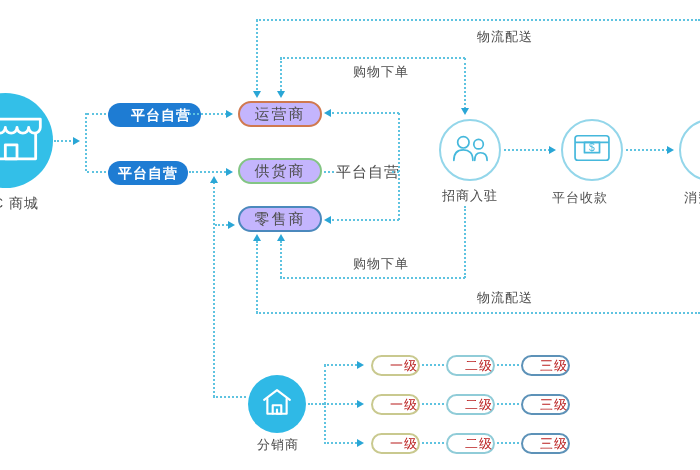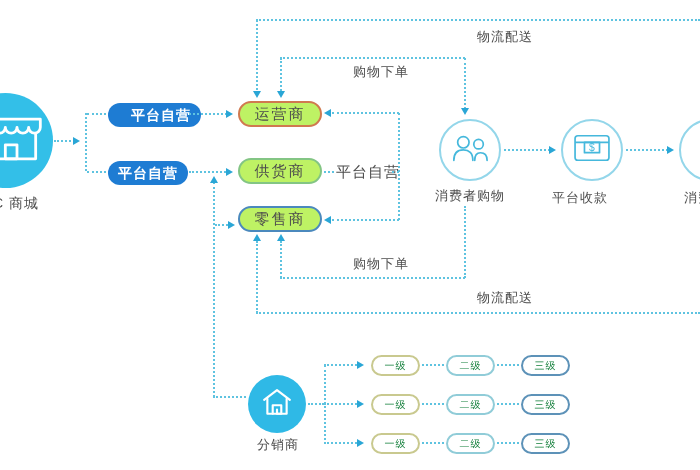--- a/index.html
+++ b/index.html
@@ -12,32 +12,32 @@
   .arr{position:absolute;width:0;height:0;}
   .arr.r{border-top:4px solid transparent;border-bottom:4px solid transparent;border-left:7px solid #2aa6d6;}
   .arr.l{border-top:4px solid transparent;border-bottom:4px solid transparent;border-right:7px solid #2aa6d6;}
   .arr.d{border-left:4px solid transparent;border-right:4px solid transparent;border-top:7px solid #2aa6d6;}
   .arr.u{border-left:4px solid transparent;border-right:4px solid transparent;border-bottom:7px solid #2aa6d6;}
   .btn{
     position:absolute;width:80px;height:24px;border-radius:12px;background:#1e7cd3;
     color:#fff;font-size:14px;font-weight:bold;text-align:center;line-height:24px;letter-spacing:1px;
   }
   .vbox{
-    position:absolute;width:84px;height:26px;box-sizing:border-box;border-radius:14px;background:#bef264;
+    position:absolute;width:84px;height:26px;box-sizing:border-box;border-radius:14px;background:#c4b5fd;
     border:2px solid #999;font-size:15px;text-align:center;line-height:22px;letter-spacing:2px;color:#4d4d4d;
   }
   .pcircle{
     position:absolute;width:62px;height:62px;box-sizing:border-box;border-radius:50%;background:#fff;
     border:2px solid #93d6ea;display:flex;align-items:center;justify-content:center;
   }
   .solidcircle{position:absolute;border-radius:50%;display:flex;align-items:center;justify-content:center;}
   .lbl{position:absolute;font-size:13px;color:#4d4d4d;letter-spacing:1px;white-space:nowrap;}
   .pill{
     position:absolute;width:49px;height:21px;box-sizing:border-box;border-radius:11px;background:#fff;
-    font-size:10px;text-align:center;line-height:18px;letter-spacing:1px;color:#15803d;
+    font-size:13px;text-align:right;line-height:18px;letter-spacing:1px;color:#b91c1c;
   }
   .pill.l1{border:2px solid #c9c98f;}
   .pill.l2{border:2px solid #90ccd8;}
   .pill.l3{border:2px solid #5d92b8;}
 </style>
 </head>
 <body>
 
 <div id="stage">
 
@@ -105,21 +105,21 @@
   <div class="pcircle" style="left:439px;top:119px;">
     <span>
       <svg width="38" height="30" viewBox="0 0 40 30" fill="none" stroke="#45b8dc" stroke-width="1.8" stroke-linecap="round" stroke-linejoin="round">
         <circle cx="13" cy="9" r="6"></circle>
         <path d="M3 28 c0 -8 4 -11 10 -11 s10 3 10 11"></path>
         <circle cx="29" cy="11" r="5"></circle>
         <path d="M25 28 c0 -6 2 -8 6 -8 s7 2 7 8"></path>
       </svg>
     </span>
   </div>
-  <div class="lbl" style="left:430px;top:187px;width:80px;text-align:center;">消费者购物</div>
+  <div class="lbl" style="left:430px;top:187px;width:80px;text-align:center;">招商入驻</div>
 
   <div class="hline" style="left:504px;top:149px;width:46px;"></div>
   <div class="arr r" style="left:549px;top:146px;"></div>
 
   <div class="pcircle" style="left:561px;top:119px;">
     <span>
       <svg width="40" height="32" viewBox="0 0 42 34" fill="none" stroke="#45b8dc" stroke-width="1.8" stroke-linejoin="round">
         <rect x="3" y="4" width="36" height="26" rx="3"></rect>
         <line x1="3" y1="11" x2="39" y2="11"></line>
         <rect x="13" y="11" width="16" height="11"></rect>

